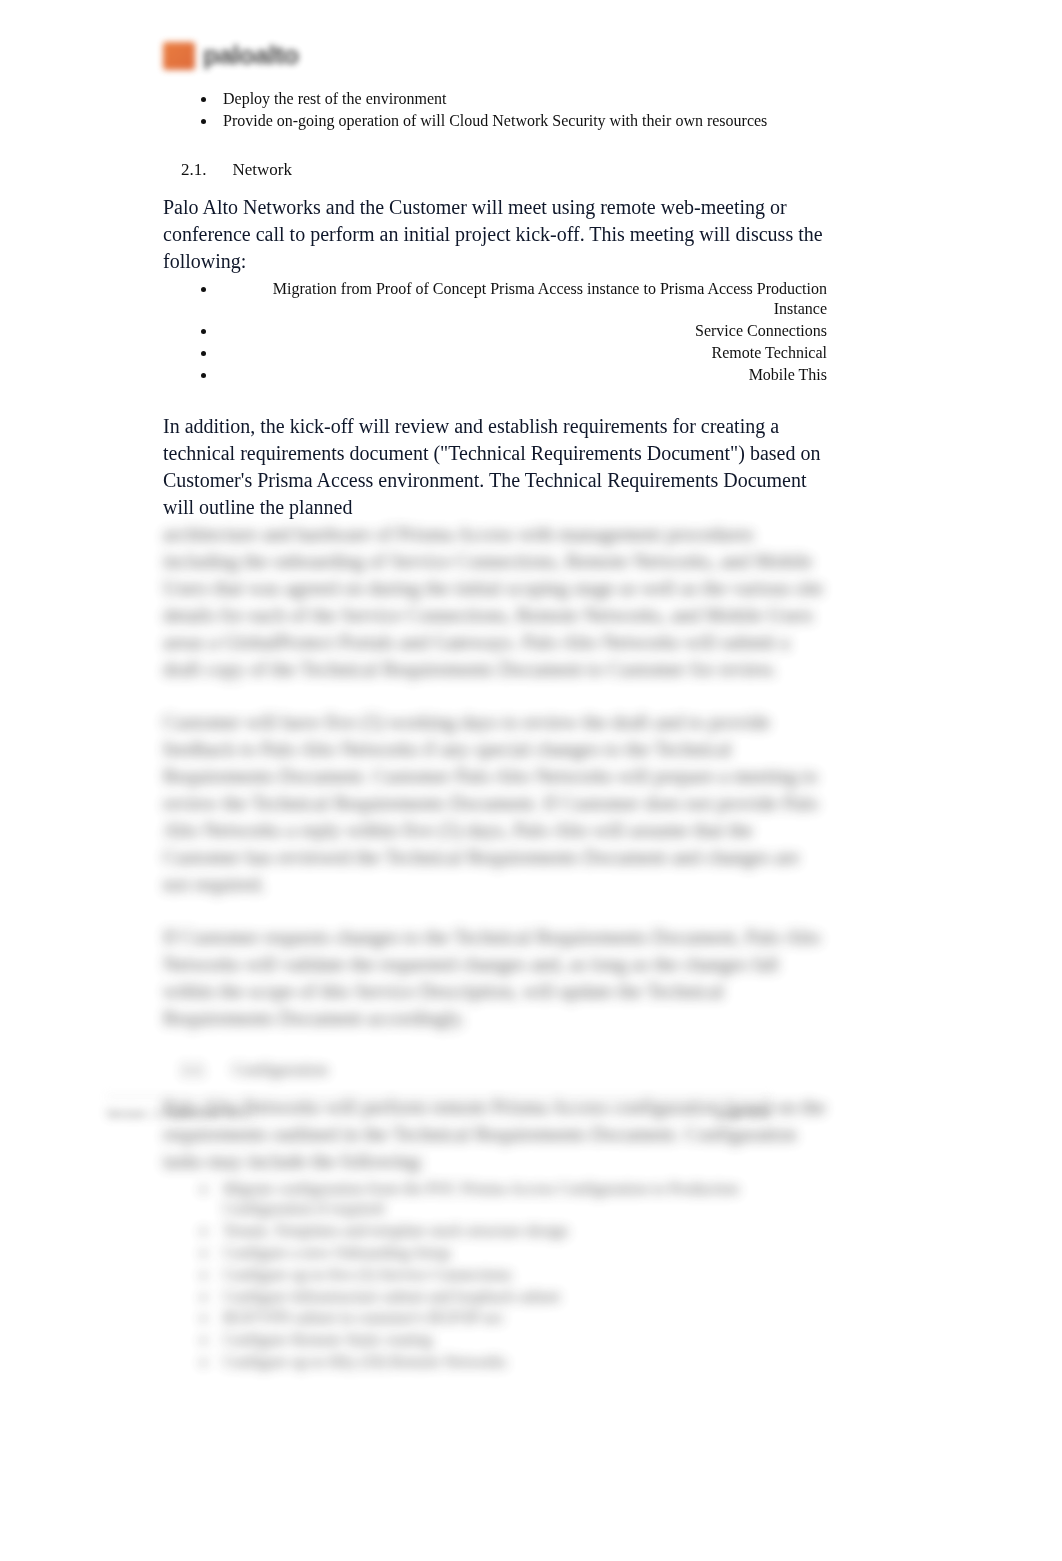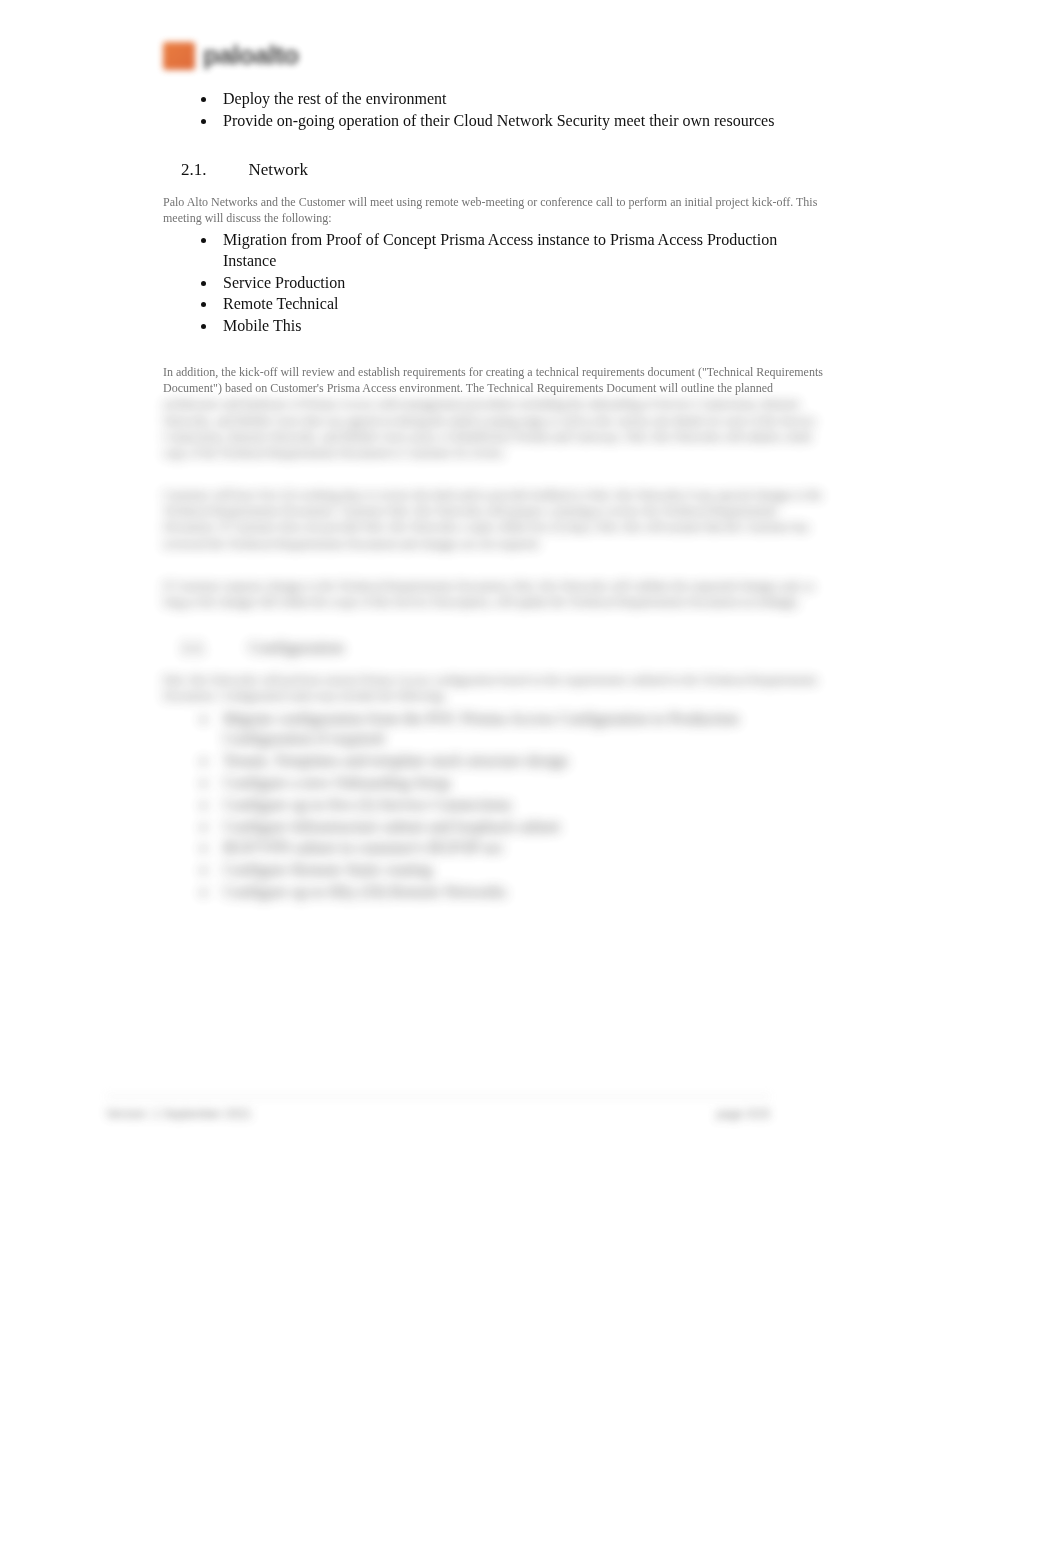--- a/index.html
+++ b/index.html
@@ -48,31 +48,31 @@
   }
   ul.bullets li {
     font-size: 16px;
     line-height: 1.3;
     color: #111;
     padding-left: 6px;
     margin-bottom: 1px;
   }
   .heading-row {
     display: flex;
-    gap: 42px;
+    gap: 26px;
     margin: 28px 0 14px 18px;
     font-size: 17px;
     color: #111;
   }
   .heading-num { }
   .heading-txt { }
   p.body {
-    font-size: 12px;
+    font-size: 20px;
     line-height: 1.35;
-    color: #737373;
+    color: #0f172a;
     margin-bottom: 0;
   }
   .spacer { height: 26px; }
   .blurred {
     filter: blur(6px);
     opacity: 0.85;
     user-select: none;
     pointer-events: none;
   }
   .blurred p.body, .blurred ul.bullets li, .blurred .heading-row {
@@ -104,33 +104,33 @@
 
       <div class="logo">
         <div class="logo-wrap">
           <div class="logo-mark"></div>
           <div class="logo-text">paloalto</div>
         </div>
       </div>
 
       <ul class="bullets">
         <li>Deploy the rest of the environment</li>
-        <li>Provide on-going operation of their Cloud Network Security meet their own resources</li>
+        <li>Provide on-going operation of will Cloud Network Security with their own resources</li>
       </ul>
 
       <div class="heading-row">
         <span class="heading-num">2.1.</span>
         <span class="heading-txt">Network</span>
       </div>
 
       <p class="body">Palo Alto Networks and the Customer will meet using remote web-meeting or conference call to perform an initial project kick-off. This meeting will discuss the following:</p>
 
-      <ul class="bullets" style="margin-top:4px;">
+      <ul class="bullets" style="margin-top:4px;text-align:right;">
         <li>Migration from Proof of Concept Prisma Access instance to Prisma Access Production Instance</li>
-        <li>Service Production</li>
+        <li>Service Connections</li>
         <li>Remote Technical</li>
         <li>Mobile This</li>
       </ul>
 
       <div class="spacer"></div>
 
       <p class="body">In addition, the kick-off will review and establish requirements for creating a technical requirements document ("Technical Requirements Document") based on Customer's Prisma Access environment. The Technical Requirements Document will outline the planned</p>
 
       <div class="blurred">
         <p class="body">architecture and hardware of Prisma Access with management procedures including the onboarding of Service Connections, Remote Networks, and Mobile Users that was agreed on during the initial scoping stage as well as the various site details for each of the Service Connections, Remote Networks, and Mobile Users areas a GlobalProtect Portals and Gateways. Palo Alto Networks will submit a draft copy of the Technical Requirements Document to Customer for review.</p>

